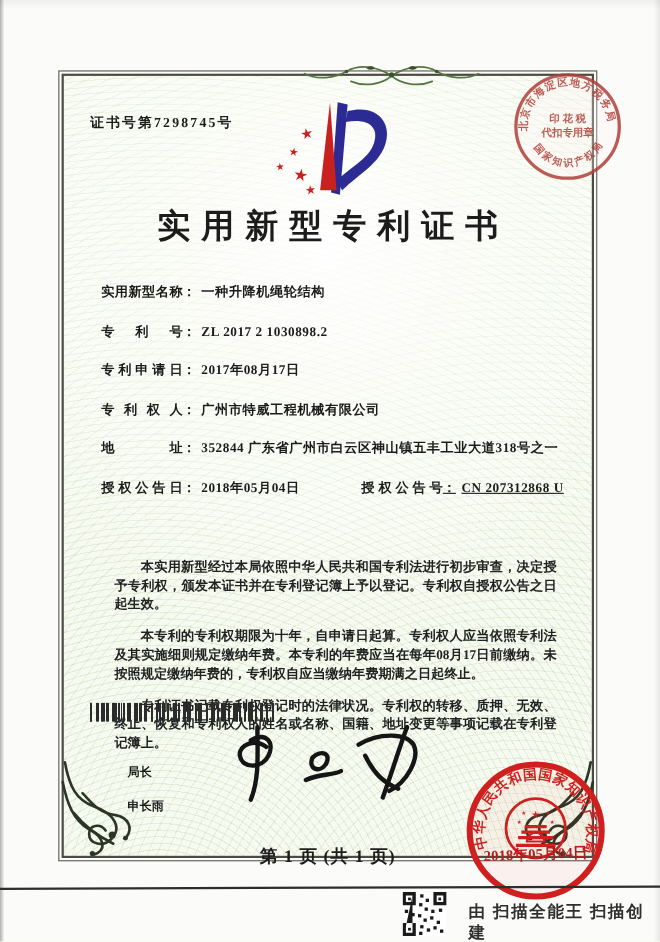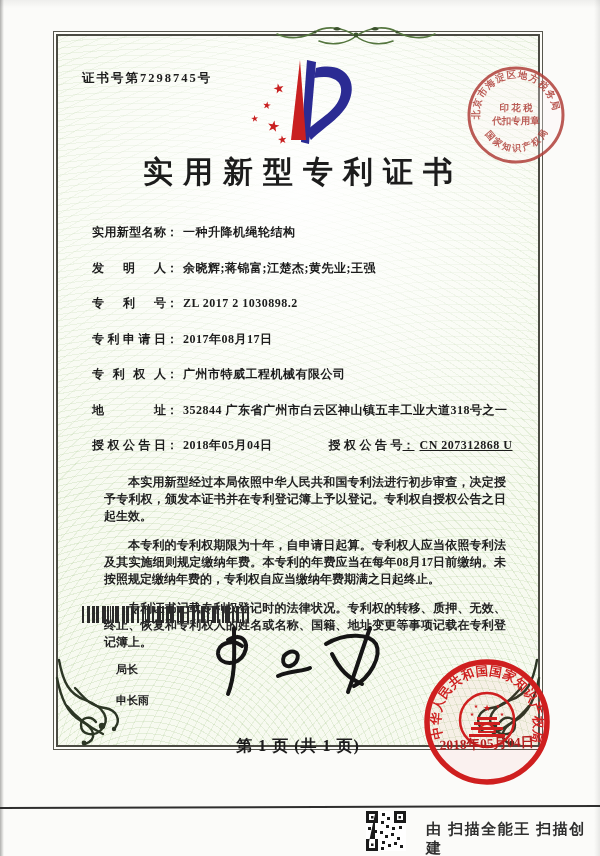--- a/index.html
+++ b/index.html
@@ -8,21 +8,21 @@
     background:#fbfbf9;
     font-family:"Liberation Serif","DejaVu Serif",serif;
     color:#1c1c1c;
   }
   .scan-shade{position:absolute;inset:0;pointer-events:none;
     background:
       linear-gradient(90deg,rgba(0,0,0,.30) 0,rgba(0,0,0,0) 4px),
       linear-gradient(270deg,rgba(0,0,0,.08) 0,rgba(0,0,0,0) 6px),
       linear-gradient(180deg,rgba(0,0,0,.05) 0,rgba(0,0,0,0) 8px);}
   
-  .frame{position:absolute;left:53px;top:31px;width:490px;height:719px;
+  .frame{position:absolute;left:53px;top:64px;width:490px;height:719px;
     border:1px solid #57574e;padding:2px;box-sizing:border-box;background:#fdfdf9;}
   .inner{width:100%;height:100%;border:2px solid #4b4b43;box-sizing:border-box;position:relative;
     background-color:#f7faf0;
     background-image:
       radial-gradient(circle at 50% 22%, rgba(255,255,255,.95), rgba(255,255,255,0) 62%),
       repeating-radial-gradient(circle at 18% 112%, rgba(148,188,118,.20) 0 1px, rgba(0,0,0,0) 1px 6px),
       repeating-radial-gradient(circle at 86% 118%, rgba(148,188,118,.16) 0 1px, rgba(0,0,0,0) 1px 8px);}
   .cert-no{position:absolute;left:24px;top:34px;font-size:12.5px;font-weight:bold;letter-spacing:2px;}
   .logo{position:absolute;left:190px;top:16px;width:110px;height:100px;}
   .title{position:absolute;left:0;right:0;top:116px;text-align:center;
@@ -131,23 +131,20 @@
         <text x="18" y="78" font-size="15" transform="rotate(10 18 78)">★</text>
         <text x="30" y="92" font-size="11" transform="rotate(-8 30 92)">★</text>
       </g>
     </svg>
 
     <div class="title">实用新型专利证书</div>
 
     <div class="fields">
       <div class="row">
         <span class="flabel">实用新型名称</span><span class="colon">：</span><span class="fvalue">一种升降机绳轮结构</span>
-      </div>
-      <div class="row">
-        <span class="flabel">发明人</span><span class="colon">：</span><span class="fvalue">余晓辉;蒋锦富;江楚杰;黄先业;王强</span>
       </div>
       <div class="row">
         <span class="flabel">专利号</span><span class="colon">：</span><span class="fvalue">ZL 2017 2 1030898.2</span>
       </div>
       <div class="row">
         <span class="flabel">专利申请日</span><span class="colon">：</span><span class="fvalue">2017年08月17日</span>
       </div>
       <div class="row">
         <span class="flabel">专利权人</span><span class="colon">：</span><span class="fvalue">广州市特威工程机械有限公司</span>
       </div>

